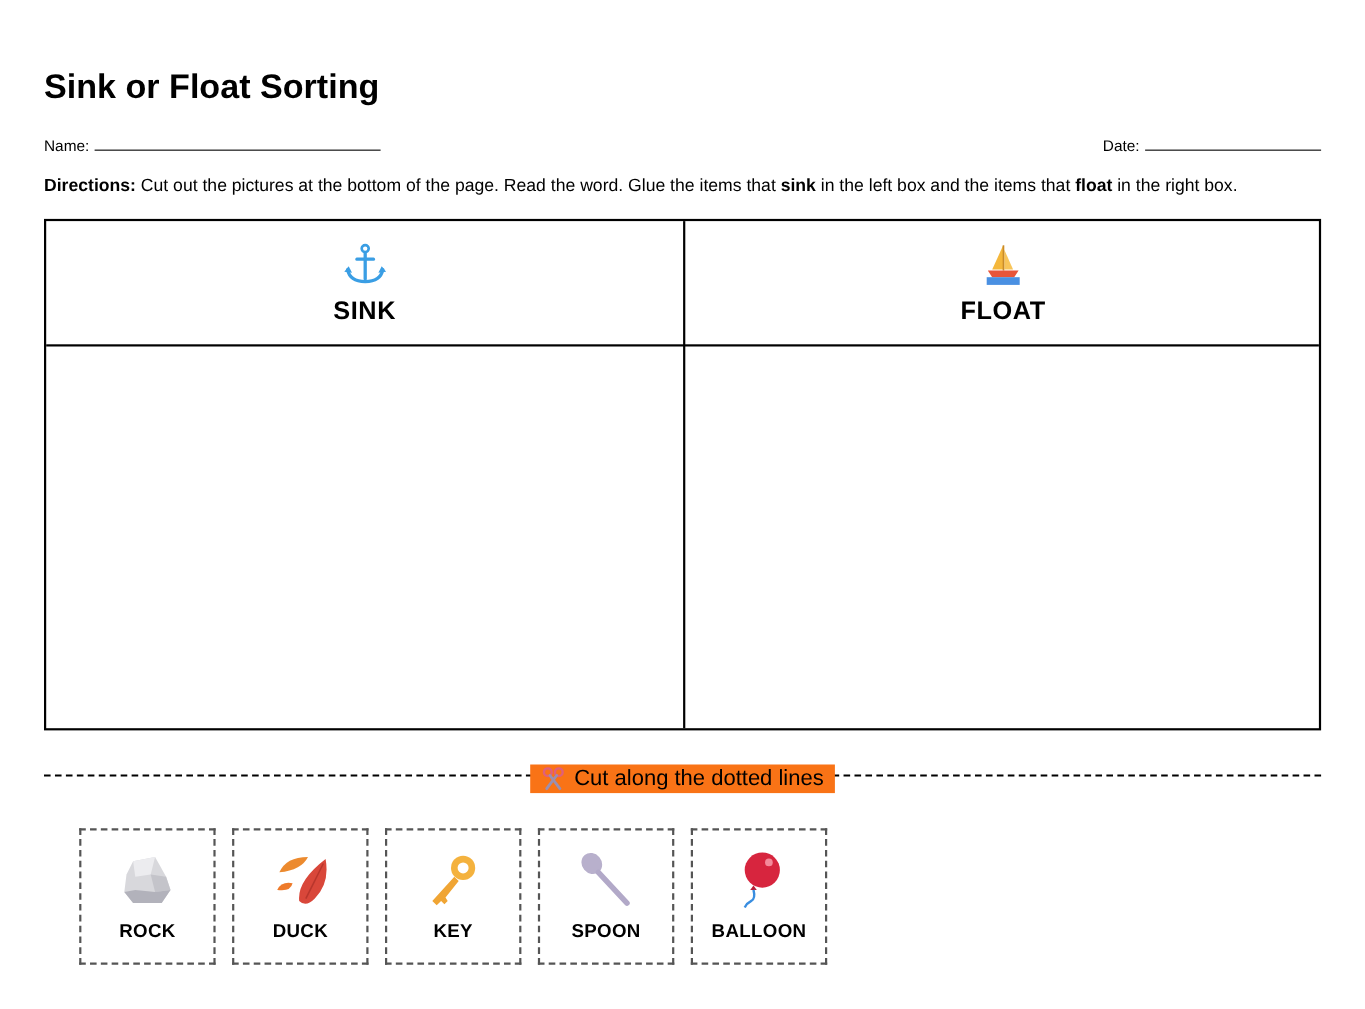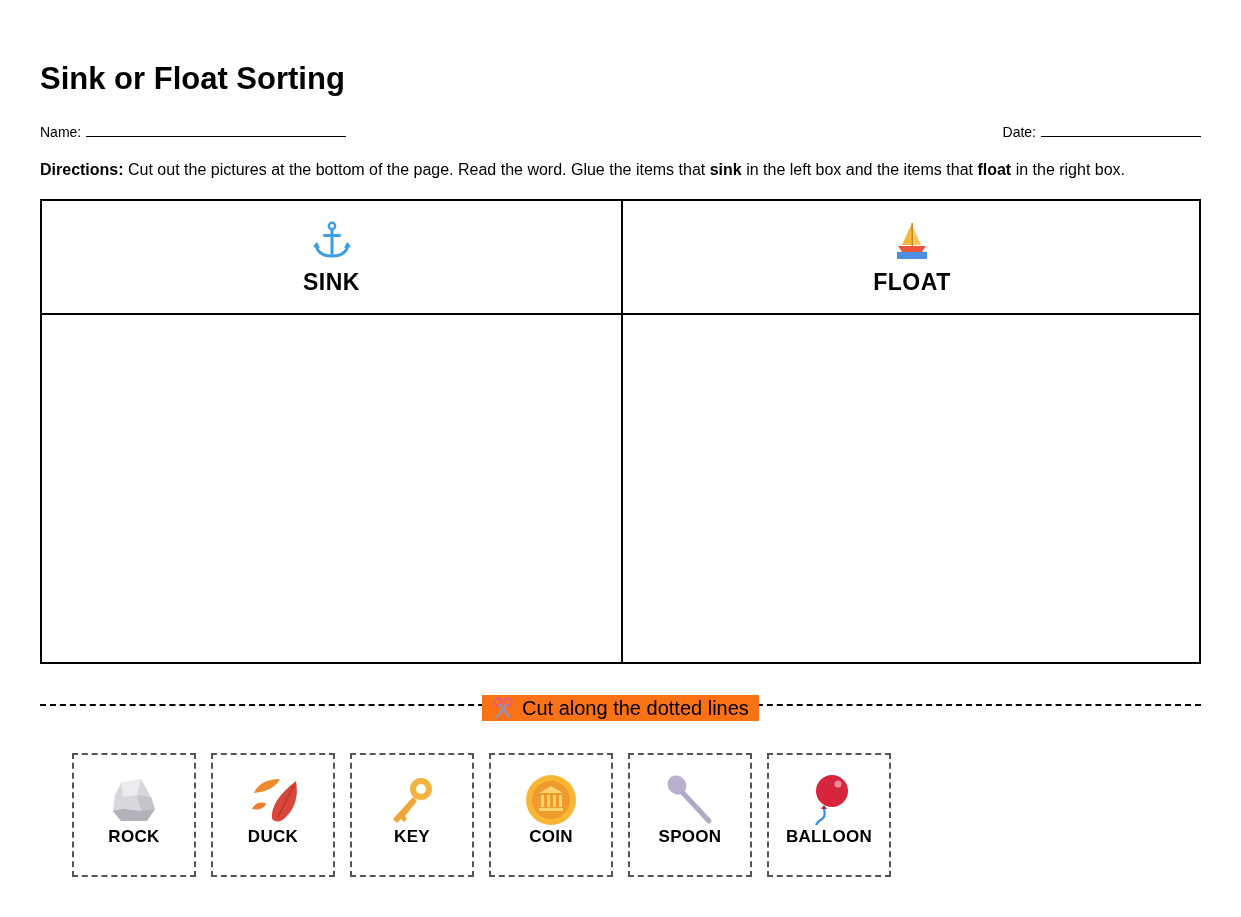--- a/index.html
+++ b/index.html
@@ -50,21 +50,21 @@
       font-size: 20px; line-height: 26px; display: flex; align-items: center; gap: 8px;
     }
     .cards {
       position: absolute; left: 72px; top: 753px; display: flex; gap: 15px;
     }
     .card {
       width: 124px; height: 124px; box-sizing: border-box;
       border: 2px dashed #555; display: flex; flex-direction: column; align-items: center;
     }
     .card-icon { width: 54px; height: 54px; margin-top: 18px; }
-    .card-label { font-size: 17px; font-weight: bold; letter-spacing: 0.3px; }
+    .card-label { font-size: 17px; font-weight: bold; margin-top: 10px; letter-spacing: 0.3px; }
   </style>
 </head>
 <body>
 
 <h1 class="title">Sink or Float Sorting</h1>
 
 <div class="name-row">
   <div class="name-field">
     <span>Name:</span><span class="line name-line"></span>
   </div>
@@ -138,33 +138,20 @@
   <div class="card">
     <svg class="card-icon" viewBox="0 0 54 54">
       <circle cx="36" cy="16" r="11" fill="#f4b23e"></circle>
       <circle cx="36" cy="16" r="5" fill="#ffffff"></circle>
       <path d="M28 24 L8 46 L12 50 L16 46 L19 49 L22 46 L20 43 L32 28 Z" fill="#f0a534"></path>
     </svg>
     <div class="card-label">KEY</div>
   </div>
   <div class="card">
     <svg class="card-icon" viewBox="0 0 54 54">
-      <circle cx="27" cy="27" r="25" fill="#f7b733"></circle>
-      <circle cx="27" cy="27" r="19" fill="#ee9a2c"></circle>
-      <path d="M15 20 L27 13 L39 20 Z" fill="#fcd36a"></path>
-      <rect x="17" y="22" width="3" height="12" fill="#fcd36a"></rect>
-      <rect x="23" y="22" width="3" height="12" fill="#fcd36a"></rect>
-      <rect x="29" y="22" width="3" height="12" fill="#fcd36a"></rect>
-      <rect x="35" y="22" width="3" height="12" fill="#fcd36a"></rect>
-      <rect x="15" y="35" width="24" height="3" fill="#fcd36a"></rect>
-    </svg>
-    <div class="card-label">COIN</div>
-  </div>
-  <div class="card">
-    <svg class="card-icon" viewBox="0 0 54 54">
       <ellipse cx="14" cy="12" rx="9" ry="10" transform="rotate(-40 14 12)" fill="#b8b0cc"></ellipse>
       <path d="M20 20 L46 48" stroke="#b2a9c8" stroke-width="5" stroke-linecap="round"></path>
     </svg>
     <div class="card-label">SPOON</div>
   </div>
   <div class="card">
     <svg class="card-icon" viewBox="0 0 54 54">
       <circle cx="30" cy="18" r="16" fill="#d7253e"></circle>
       <circle cx="36" cy="11" r="3.5" fill="#f48a9a"></circle>
       <path d="M22 32 L25 36 L19 36 Z" fill="#b81c34"></path>

